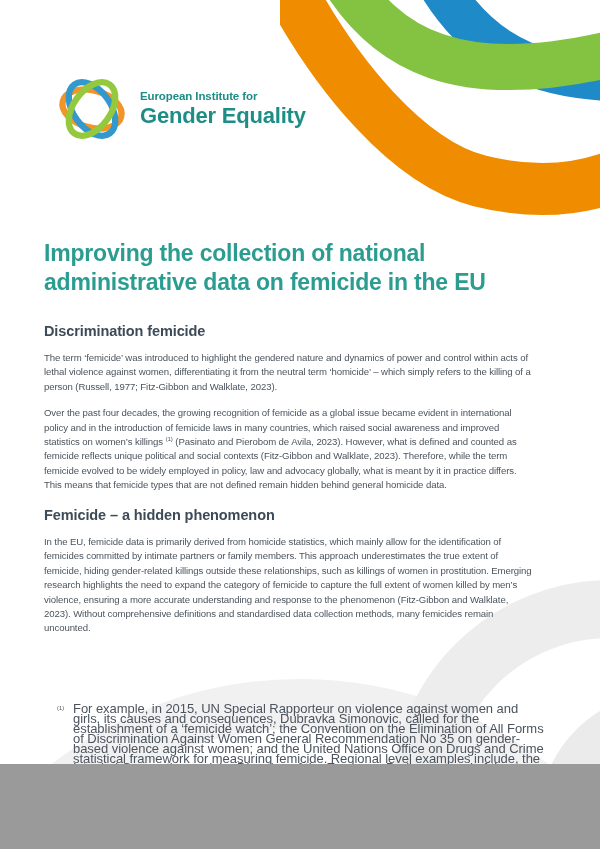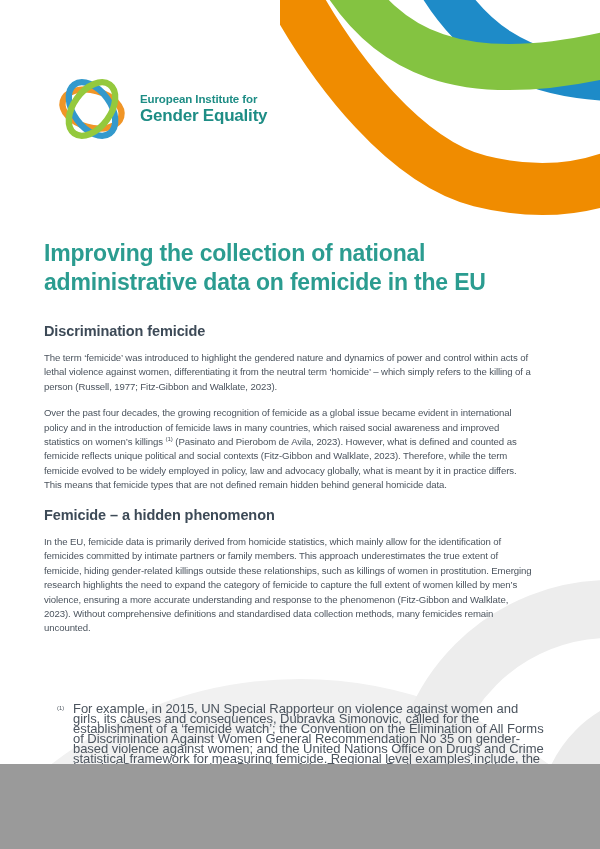--- a/index.html
+++ b/index.html
@@ -8,21 +8,21 @@
     overflow:hidden;font-family:"Liberation Sans",sans-serif;margin:0 auto;
   }
   
   .deco-top{position:absolute;top:0;right:0;width:320px;height:232px;z-index:1;}
   .deco-bottom{position:absolute;left:0;bottom:0;width:600px;height:200px;z-index:0;}
   
   .logo{position:absolute;left:55px;top:66px;display:flex;align-items:center;z-index:2;}
   .logo-mark{width:74px;height:86px;flex:0 0 auto;}
   .logo-text{margin-left:11px;color:#1e8d85;}
   .logo-line1{font-size:11.5px;font-weight:600;letter-spacing:-0.1px;line-height:1.25;}
-  .logo-line2{font-size:17px;font-weight:700;letter-spacing:-0.2px;line-height:1.2;}
+  .logo-line2{font-size:22px;font-weight:700;letter-spacing:-0.2px;line-height:1.2;}
   
   .content{position:absolute;left:44px;top:239px;width:489px;z-index:2;}
   h1{
     margin:0 0 26px 0;font-size:23px;line-height:1.25;font-weight:700;
     color:#2b9c90;letter-spacing:-0.2px;
   }
   h2{
     margin:14px 0 11px 0;font-size:14.5px;line-height:1.2;font-weight:700;
     color:#3d4a57;letter-spacing:-0.1px;
   }

